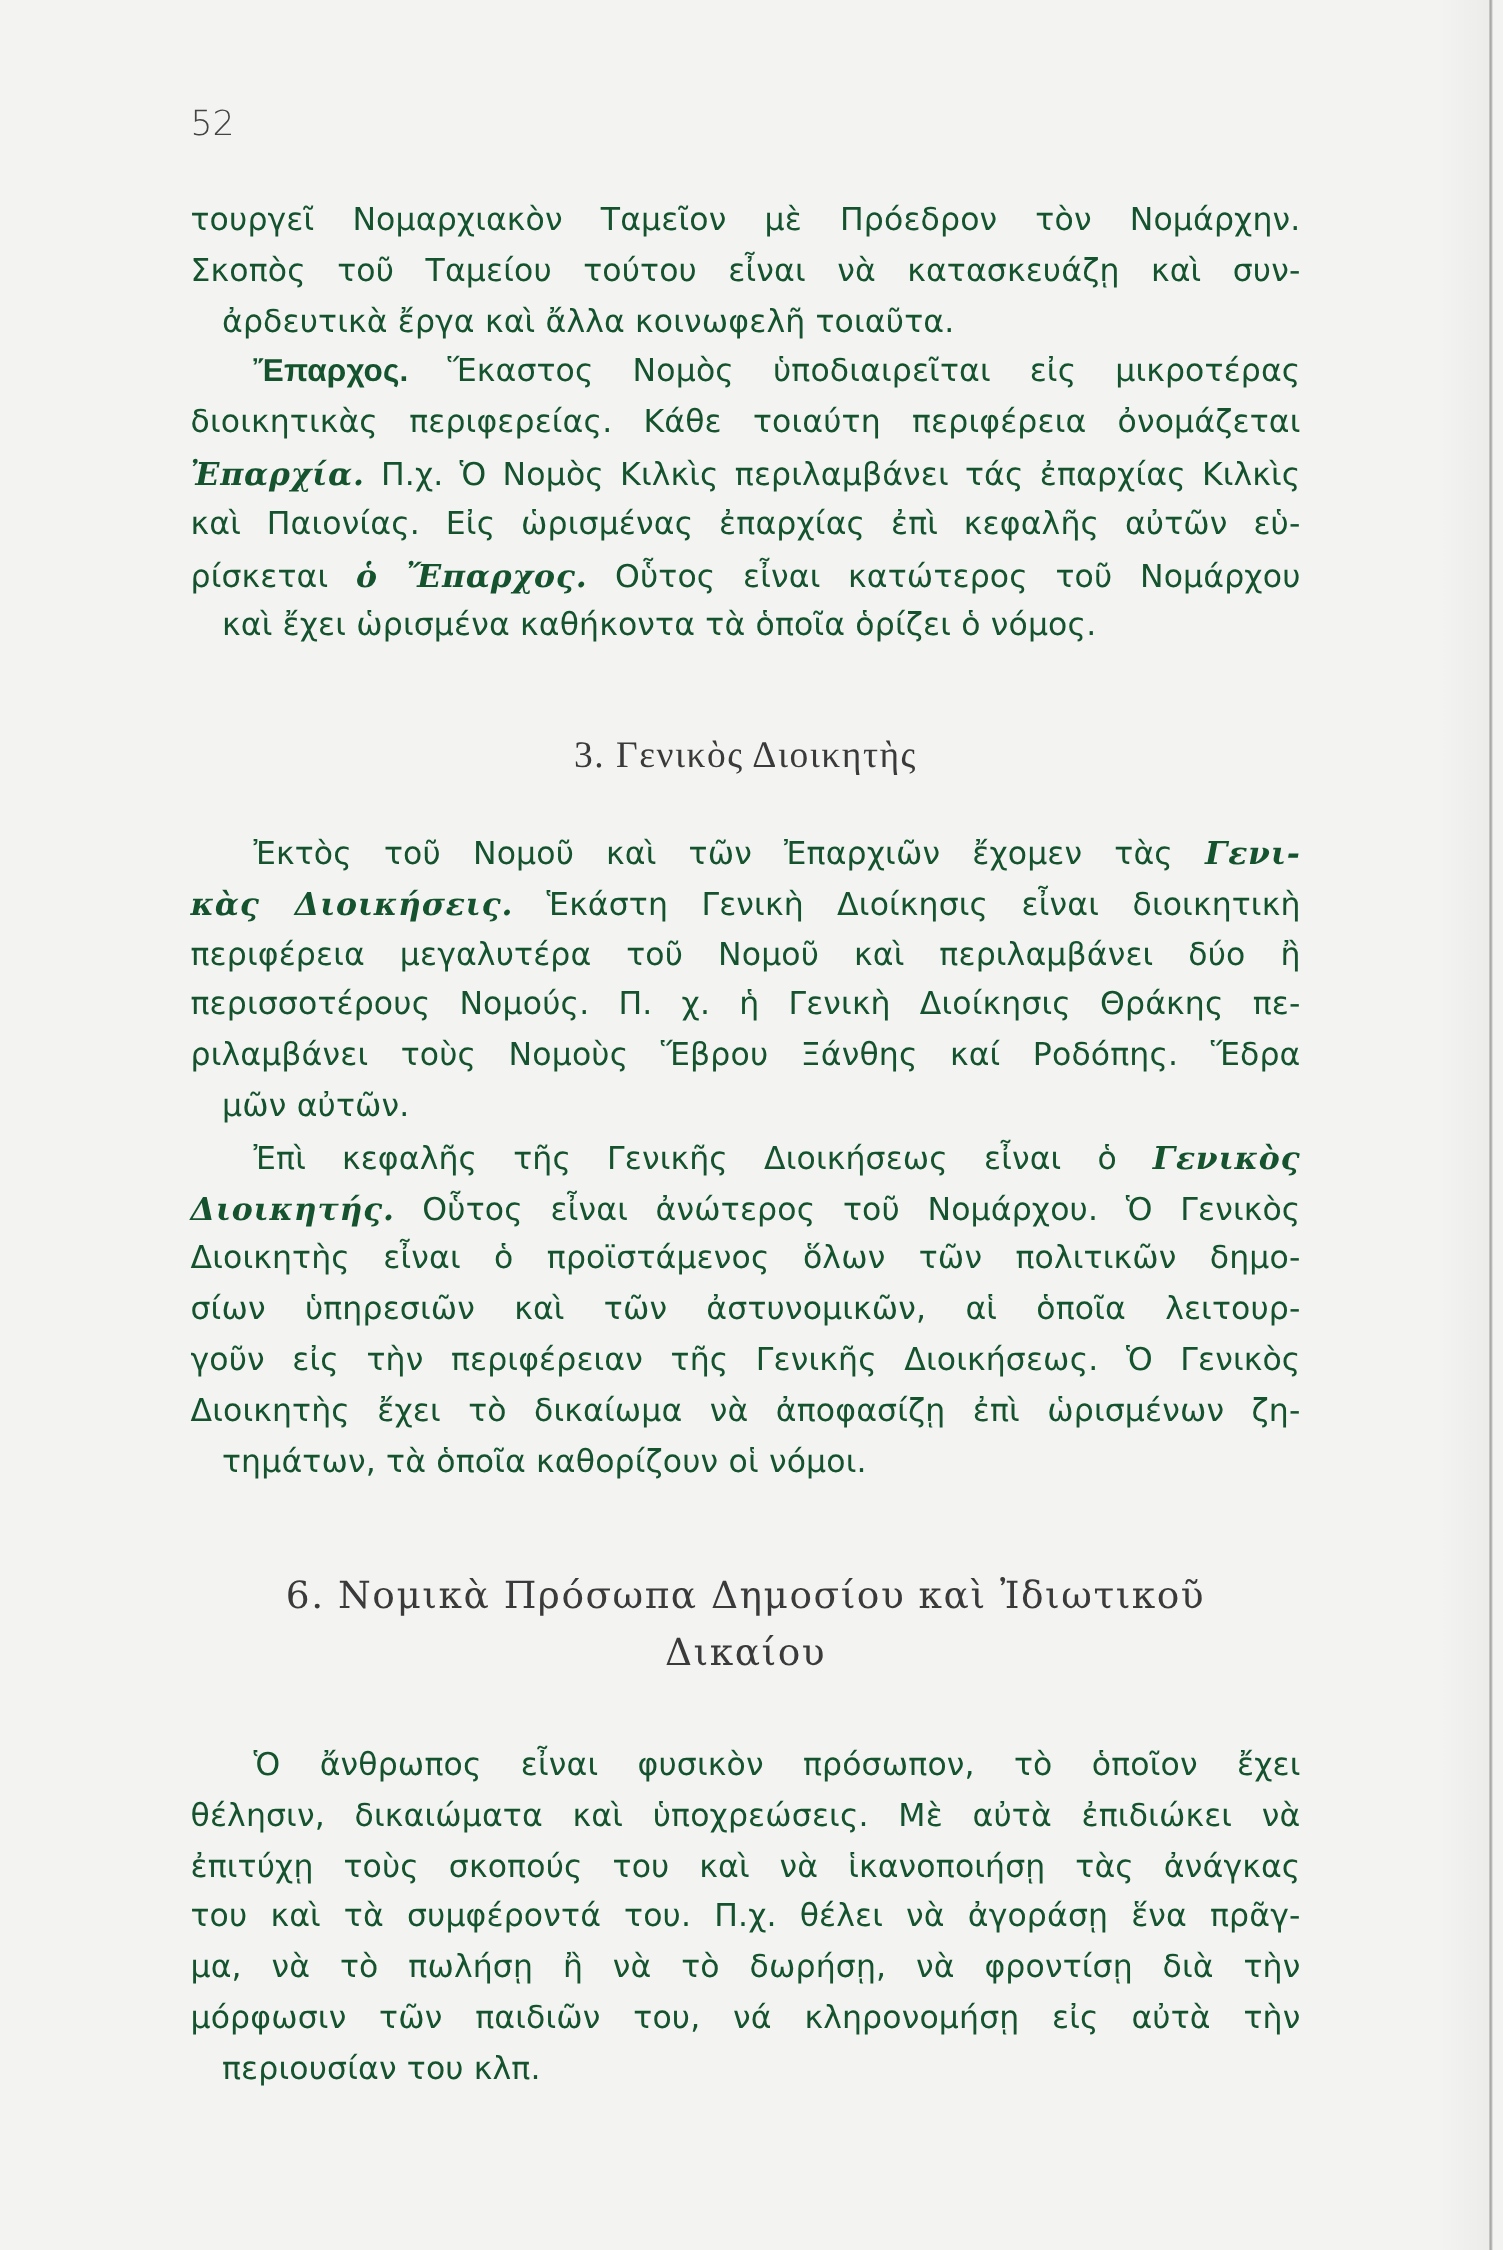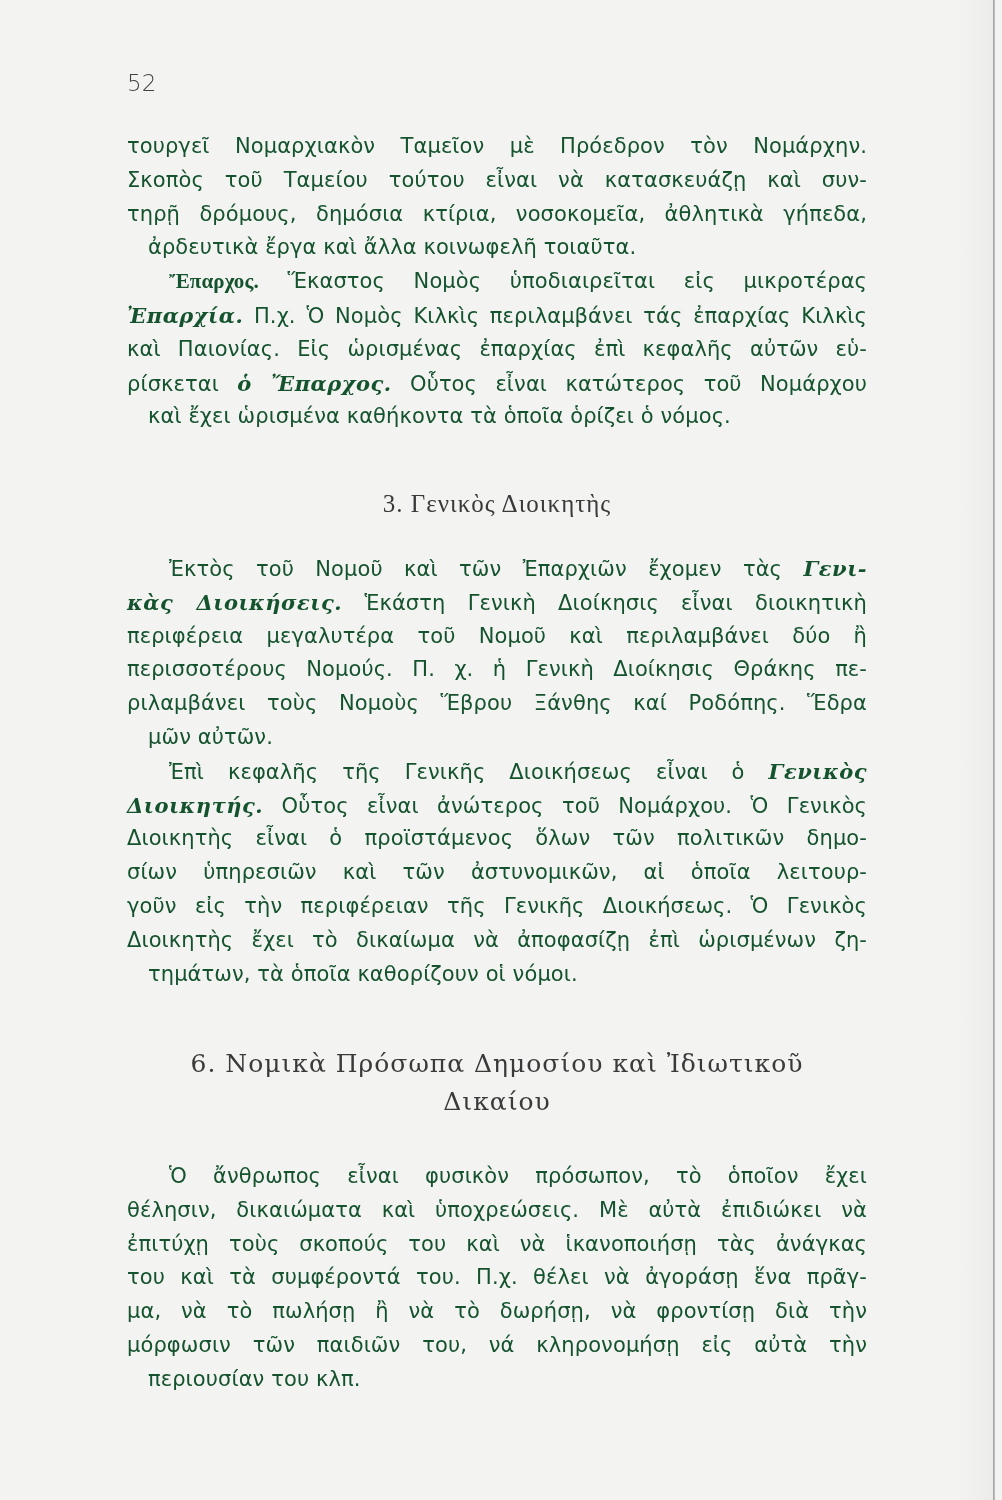--- a/index.html
+++ b/index.html
@@ -25,46 +25,46 @@
   .text-block { position: absolute; left: 127px; width: 740px; }
   .line {
     height: 33.8px; line-height: 33.8px;
     font-size: 21px; white-space: nowrap;
     text-align: justify; text-align-last: justify;
     letter-spacing: 0.1px; color: #14532d;
   }
   .line.last { text-align-last: left; margin-left: 21px; }
   .line.indent { padding-left: 42px; }
   .bi { font-family: "DejaVu Serif", serif; font-style: italic; font-weight: bold; letter-spacing: 0.5px; }
-  .bs { font-family: Liberation Serif, serif; font-weight: bold; }
+  .bs { font-family: Liberation Sans, sans-serif; font-weight: bold; }
   .heading {
     position: absolute; left: 127px; width: 740px; text-align: center;
     font-family: "DejaVu Serif", serif; color: #3a3a3a; white-space: nowrap;
   }
   .h3 { top: 490px; font-size: 25px; letter-spacing: 1px; font-family: Liberation Serif, serif; }
   .h6a { top: 1049px; font-size: 25px; letter-spacing: 1px; }
   .h6b { top: 1087px; font-size: 25px; letter-spacing: 1px; }
 </style>
 </head>
 <body>
 
 <div class="gutter-shade"></div>
 <div class="gutter-line"></div>
 
 <div class="page-number">52</div>
 
 <div class="text-block" style="top:130px;">
   <div class="line">τουργεῖ Νομαρχιακὸν Ταμεῖον μὲ Πρόεδρον τὸν Νομάρχην.</div>
   <div class="line">Σκοπὸς τοῦ Ταμείου τούτου εἶναι νὰ κατασκευάζῃ καὶ συν-</div>
-  <div class="line">τηρῇ δρόμους, δημόσια κτίρια, νοσοκομεῖα, ἀθλητικὰ γήπεδα,</div>
   <div class="line last">ἀρδευτικὰ ἔργα καὶ ἄλλα κοινωφελῆ τοιαῦτα.</div>
   <div class="line indent">
     <span class="bs">Ἔπαρχος.</span>
     <span>Ἕκαστος Νομὸς ὑποδιαιρεῖται εἰς μικροτέρας</span>
   </div>
+  <div class="line">διοικητικὰς περιφερείας. Κάθε τοιαύτη περιφέρεια ὀνομάζεται</div>
   <div class="line">
     <span class="bi">Ἐπαρχία.</span>
     <span>Π.χ. Ὁ Νομὸς Κιλκὶς περιλαμβάνει τάς ἐπαρχίας Κιλκὶς</span>
   </div>
   <div class="line">καὶ Παιονίας. Εἰς ὡρισμένας ἐπαρχίας ἐπὶ κεφαλῆς αὐτῶν εὑ-</div>
   <div class="line">
     <span>ρίσκεται</span>
     <span class="bi">ὁ Ἔπαρχος.</span>
     <span>Οὗτος εἶναι κατώτερος τοῦ Νομάρχου</span>
   </div>

